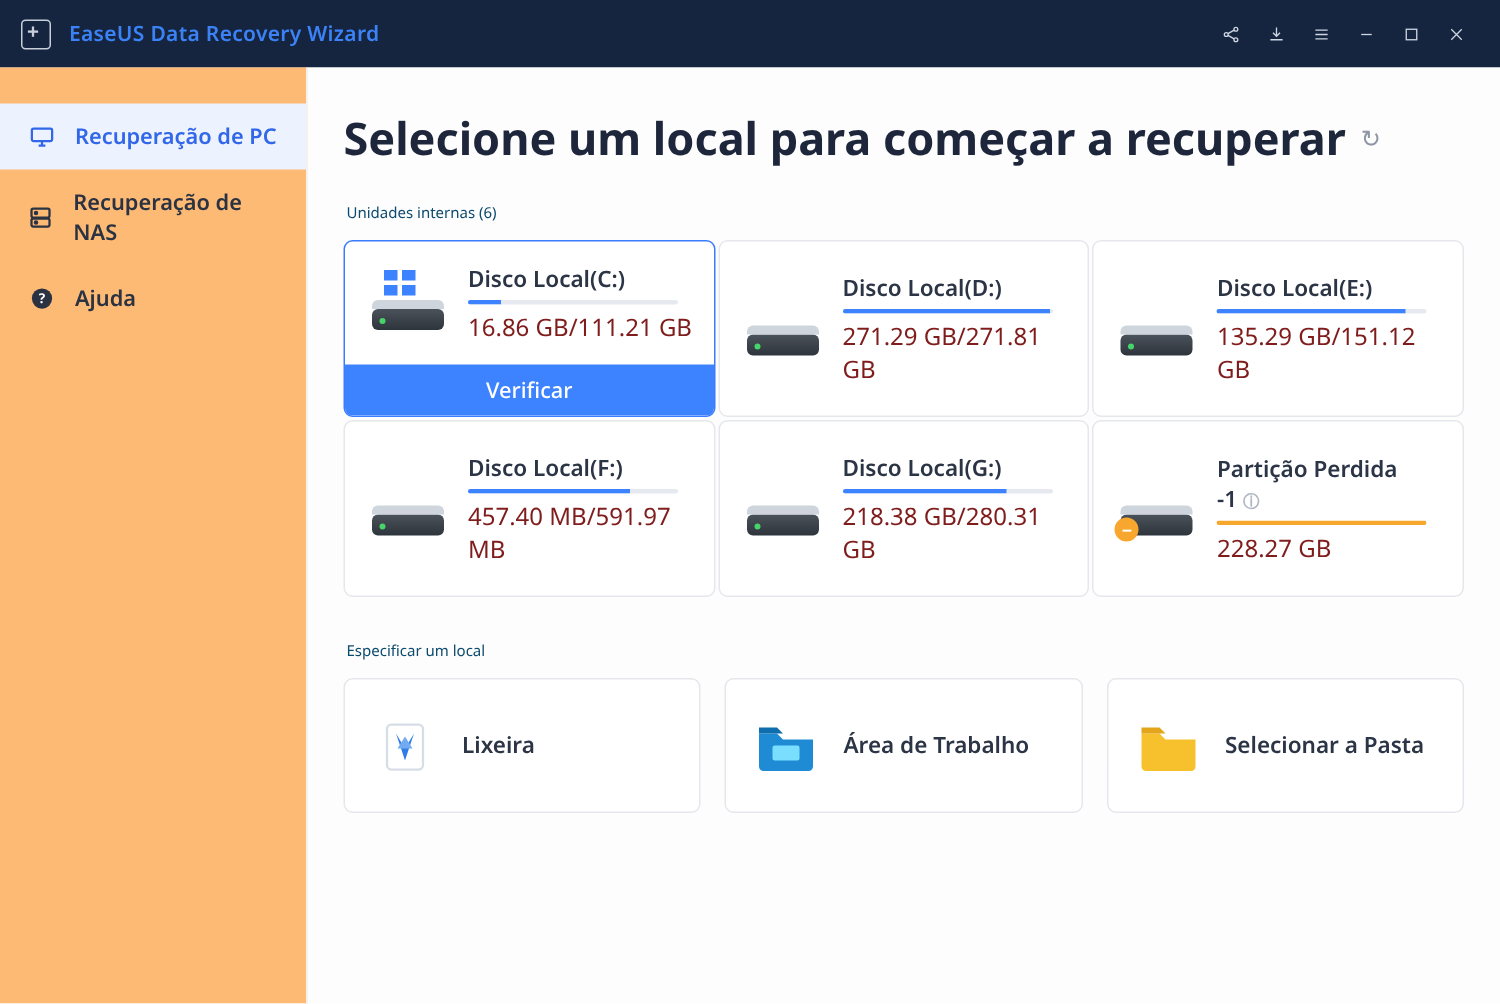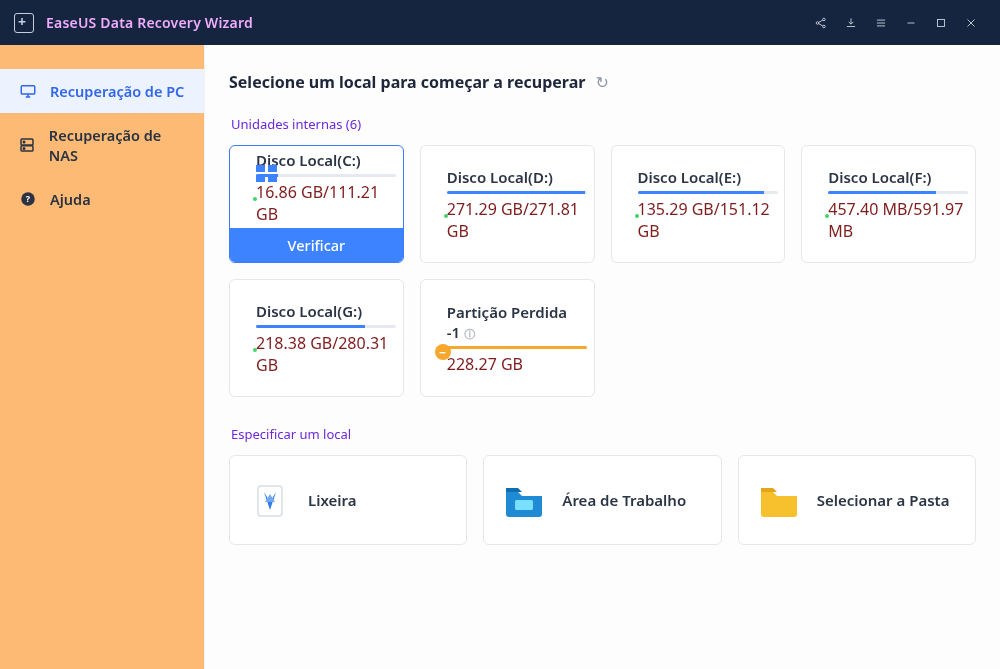--- a/index.html
+++ b/index.html
@@ -5,21 +5,21 @@
   * { margin: 0; padding: 0; box-sizing: border-box; font-family: -apple-system, "Segoe UI", system-ui, sans-serif; }
   body { width: 1000px; height: 669px; background: #fff; overflow: hidden; }
 
   
   .titlebar {
     height: 45px;
     background: #15253f;
     display: flex;
     align-items: center;
     padding: 0 14px;
-    color: #f0abfc;
+    color: #3b82f6;
   }
   .titlebar .logo-box {
     width: 20px; height: 20px;
     border: 1.5px solid #c7cfdb;
     border-radius: 3px;
     position: relative;
     margin-right: 12px;
   }
   .titlebar .logo-box::after {
     content: "+";
@@ -61,29 +61,29 @@
   .side-item .icon { width: 20px; height: 20px; margin-right: 12px; display:flex; align-items:center; justify-content:center; }
 
   .main {
     flex: 1;
     padding: 26px 24px 18px 24px;
     overflow-y: auto;
     background: #fdfdfd;
   }
 
   .heading { display: flex; align-items: center; gap: 10px; margin-bottom: 22px; }
-  .heading h1 { font-size: 16px; font-weight: 700; color: #1e263b; }
+  .heading h1 { font-size: 30px; font-weight: 700; color: #1e263b; }
   .heading .refresh { color: #8e95a4; cursor: pointer; font-size: 16px; }
 
-  .section-label { font-size: 13px; color: #6d28d9; margin: 6px 0 12px 2px; }
+  .section-label { font-size: 10px; color: #0c4a6e; margin: 6px 0 12px 2px; }
 
   .grid {
     display: grid;
-    grid-template-columns: repeat(4, 1fr);
-    gap: 16px;
+    grid-template-columns: repeat(3, 1fr);
+    gap: 2px;
     margin-bottom: 28px;
   }
 
   .card {
     background: #fff;
     border: 1px solid #e5e7ec;
     border-radius: 6px;
     height: 118px;
     display: flex;
     flex-direction: column;

